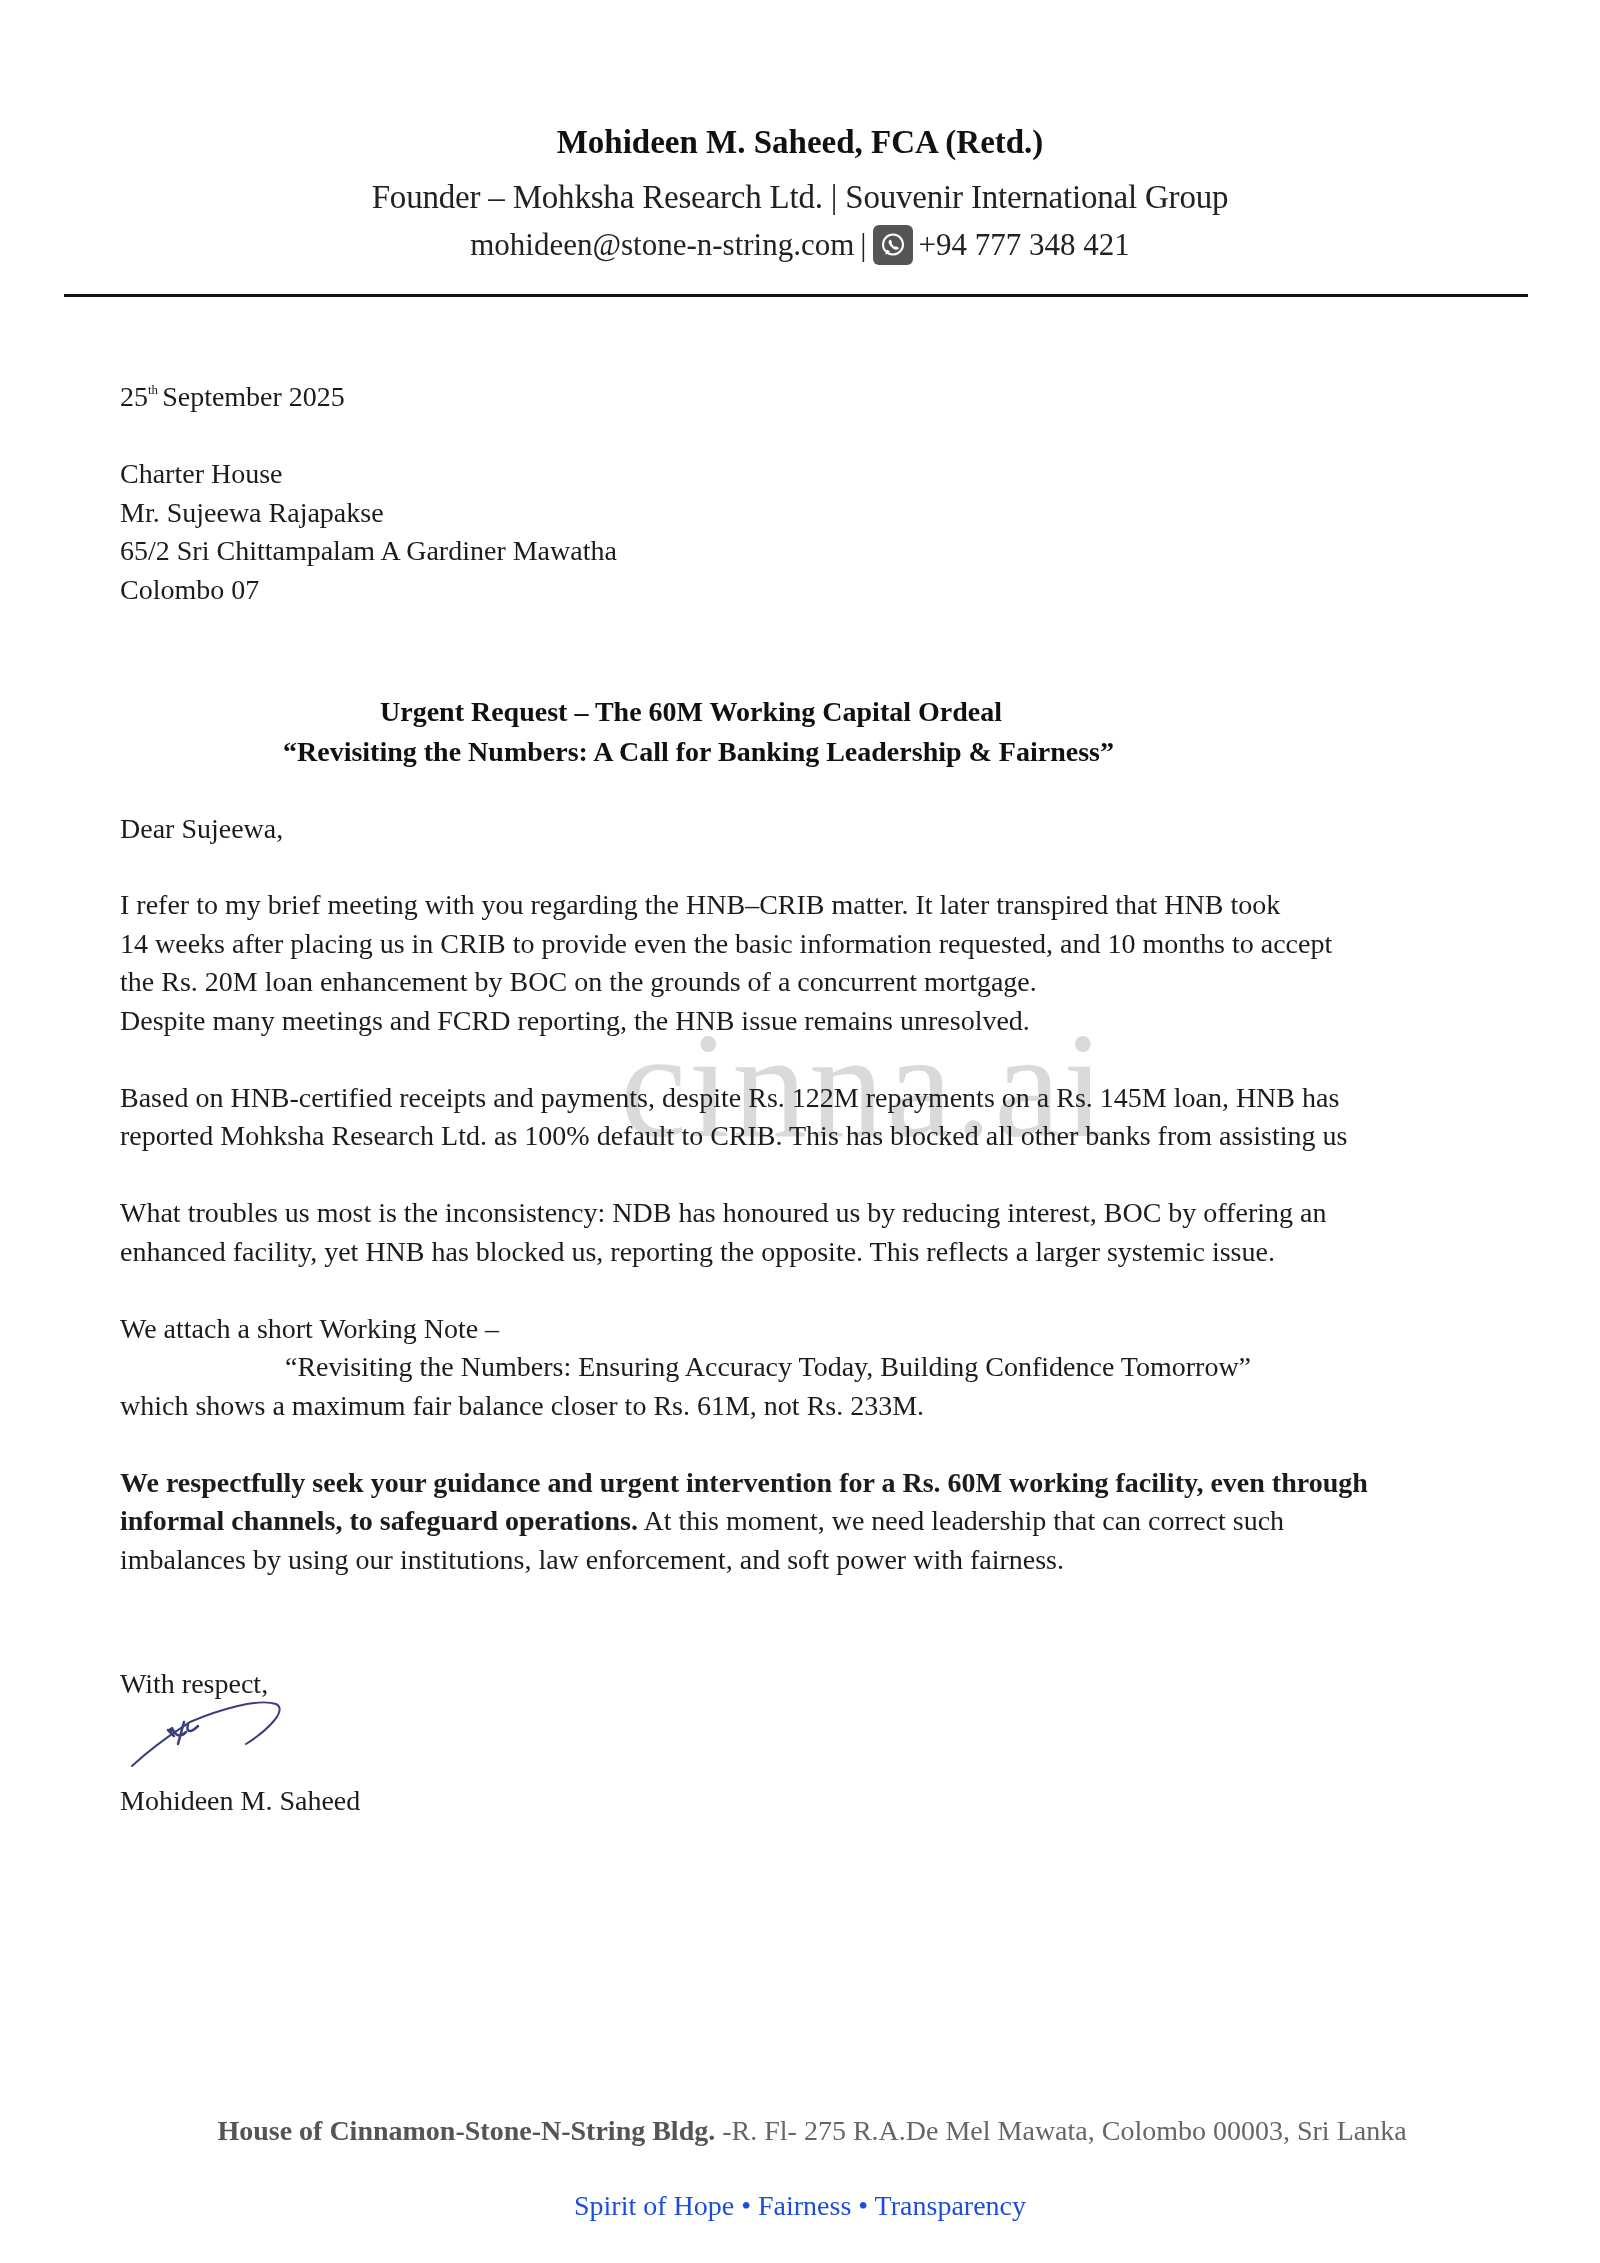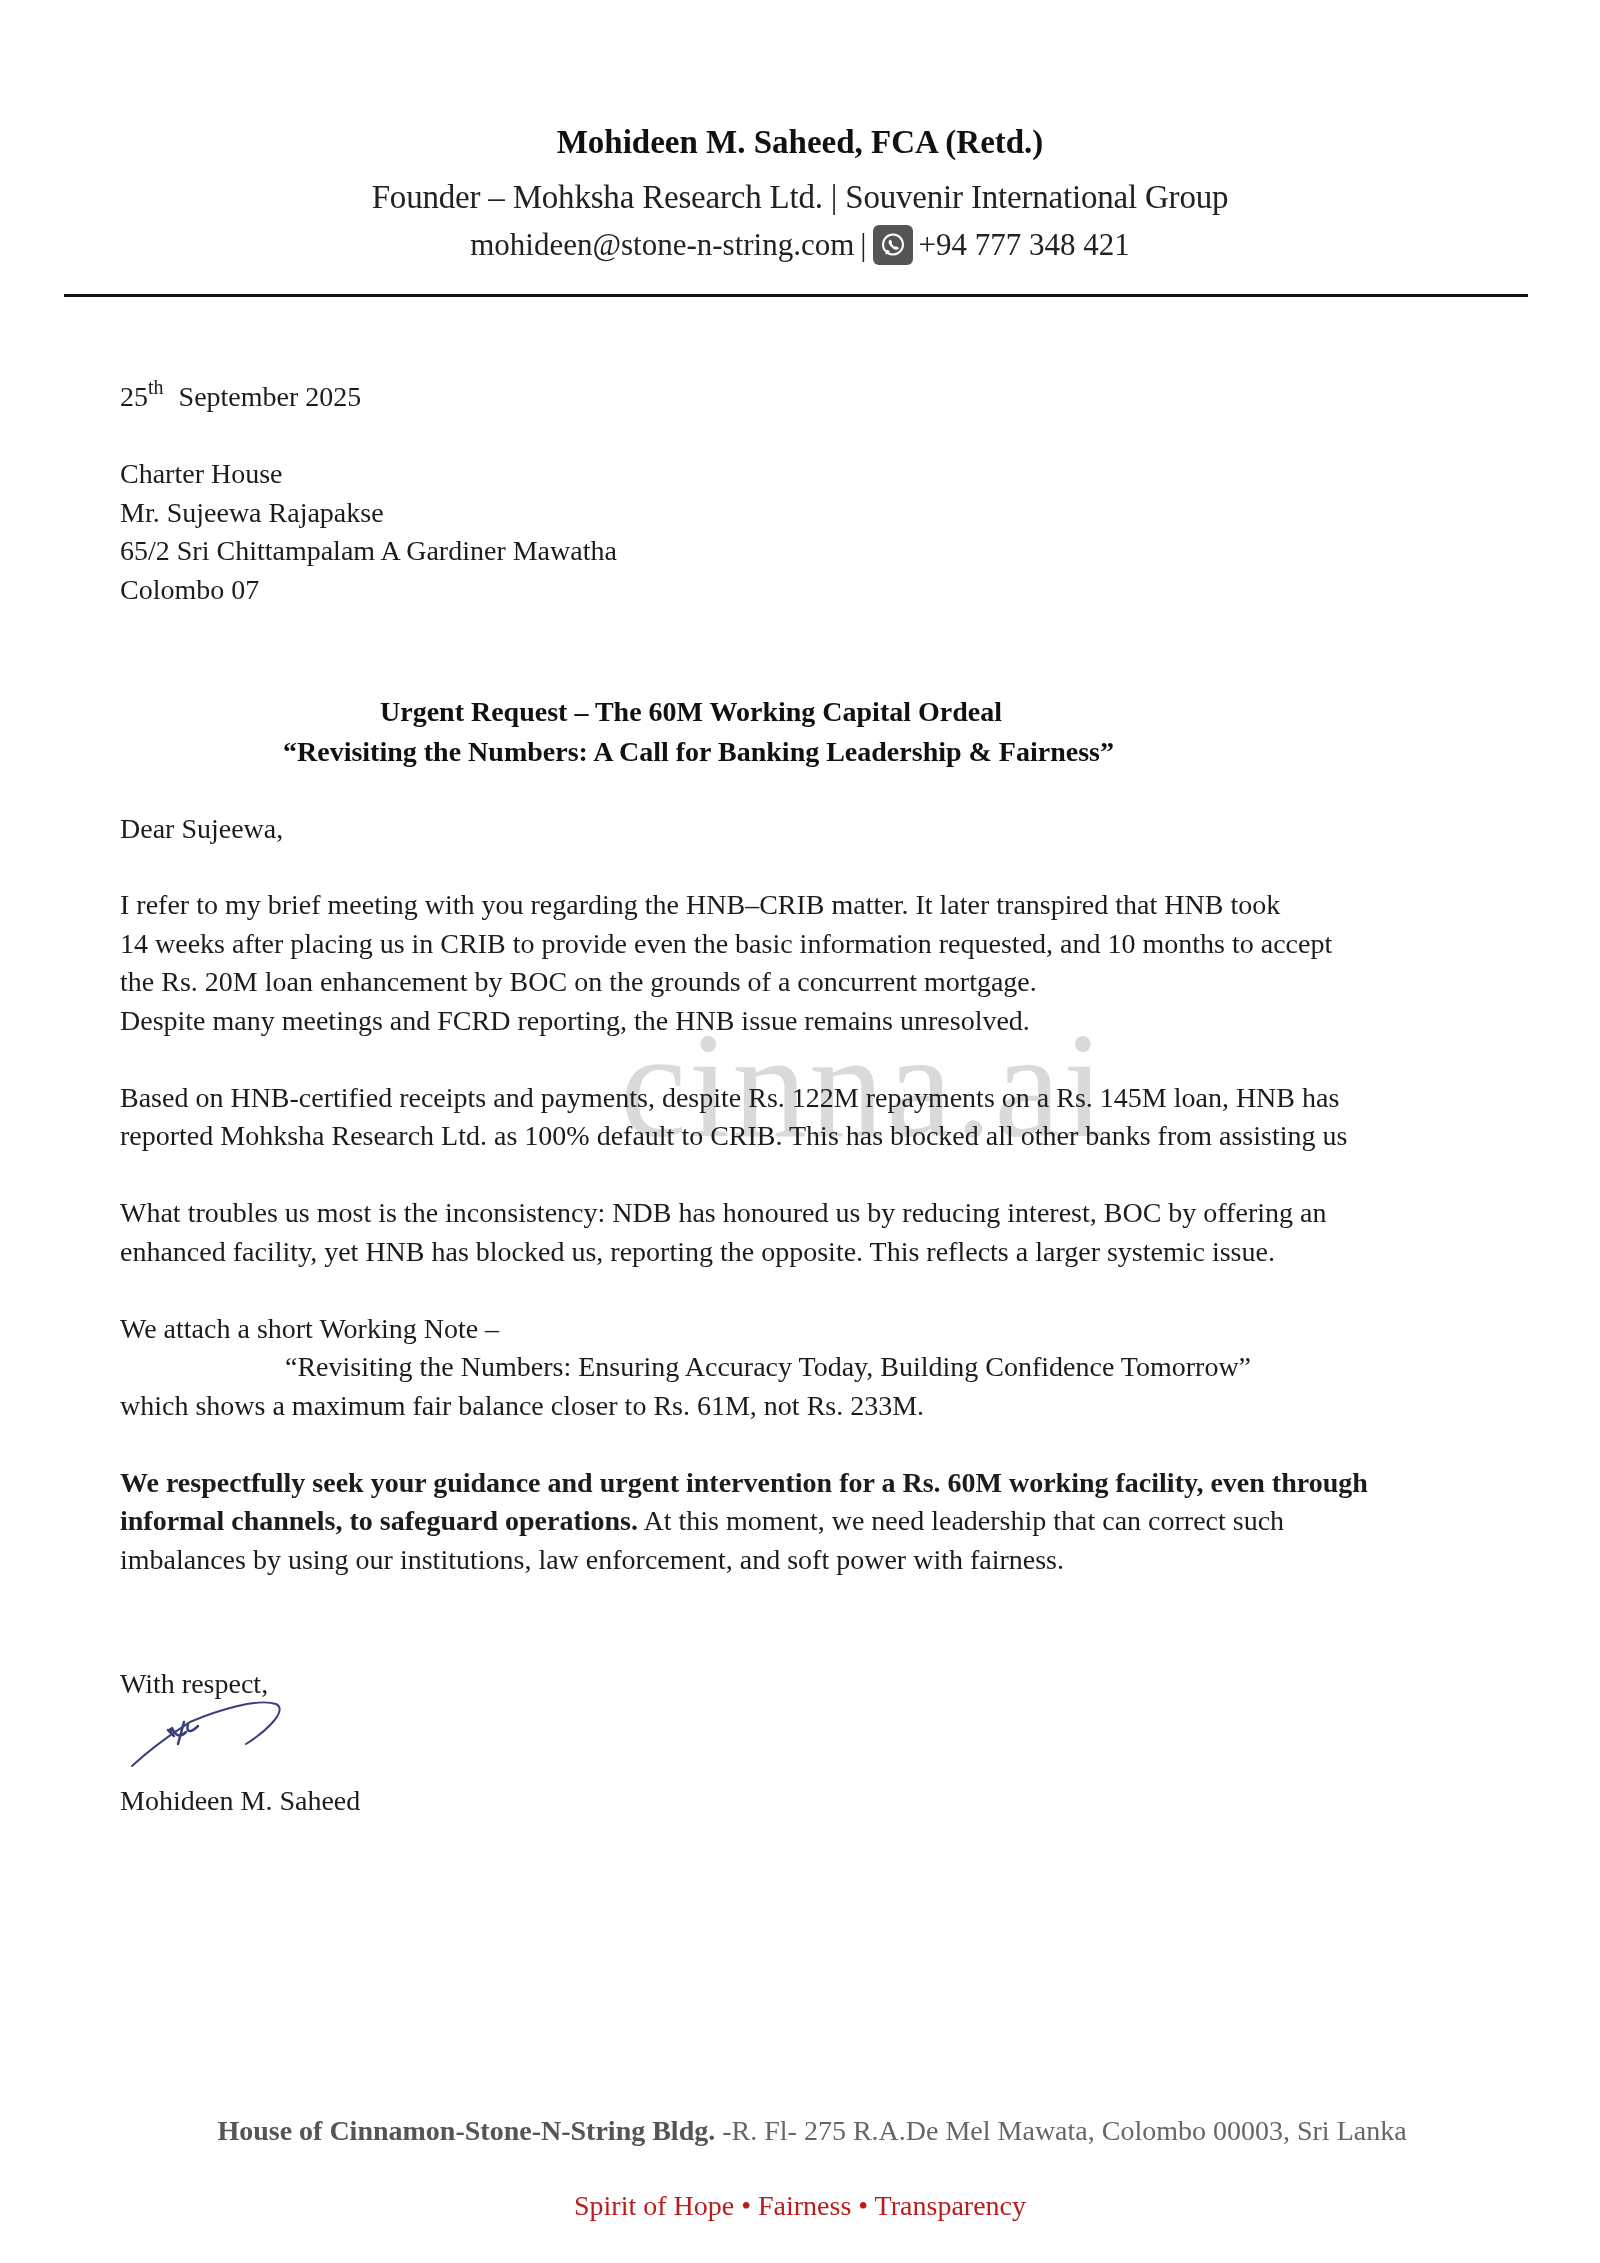--- a/index.html
+++ b/index.html
@@ -60,21 +60,21 @@
     }
     .content {
       position: absolute;
       left: 120px;
       width: 1440px;
       font-size: 28px;
       line-height: 38.5px;
       color: #1c1c1c;
     }
     .date { top: 378px; }
-    .date sup { font-size: 20px; vertical-align: 12px; line-height: 0; margin-right: 15px; }
+    .date sup { font-size: 13px; vertical-align: 12px; line-height: 0; margin-right: 4px; }
     .address { top: 455px; }
     .subject {
       position: absolute;
       top: 692px;
       left: 0;
       width: 1600px;
       font-size: 28px;
       font-weight: bold;
       line-height: 40px;
       color: #111;
@@ -116,21 +116,21 @@
       color: #666;
     }
     .footer-address .bold { color: #555; }
     .footer-tagline {
       position: absolute;
       top: 2190px;
       left: 0;
       width: 1600px;
       text-align: center;
       font-size: 28px;
-      color: #b91c1c;
+      color: #1d4ed8;
     }
   </style>
 </head>
 <body>
 
 <div class="letterhead">
   <div class="lh-name">Mohideen M. Saheed, FCA (Retd.)</div>
   <div class="lh-title">Founder – Mohksha Research Ltd. | Souvenir International Group</div>
   <div class="lh-contact">
     <span>mohideen@stone-n-string.com</span>

